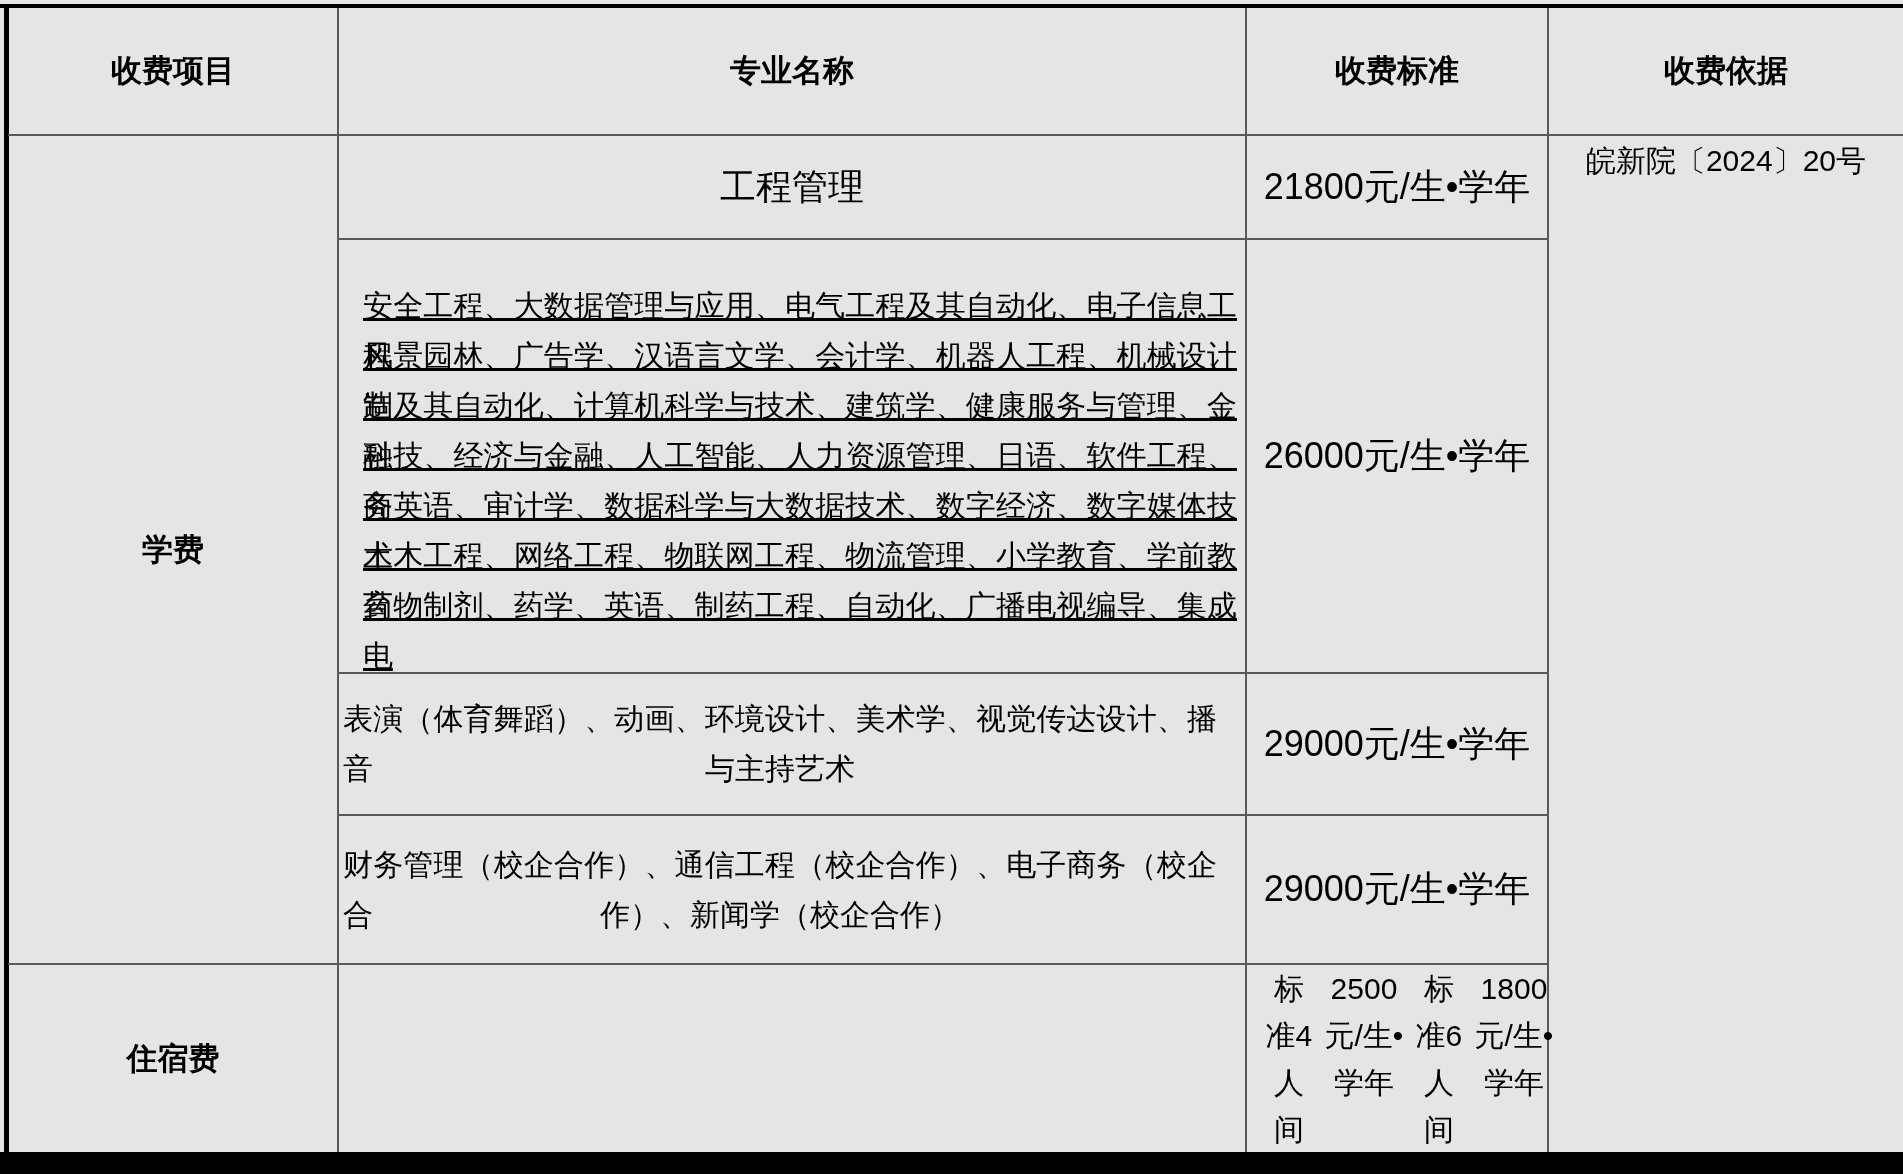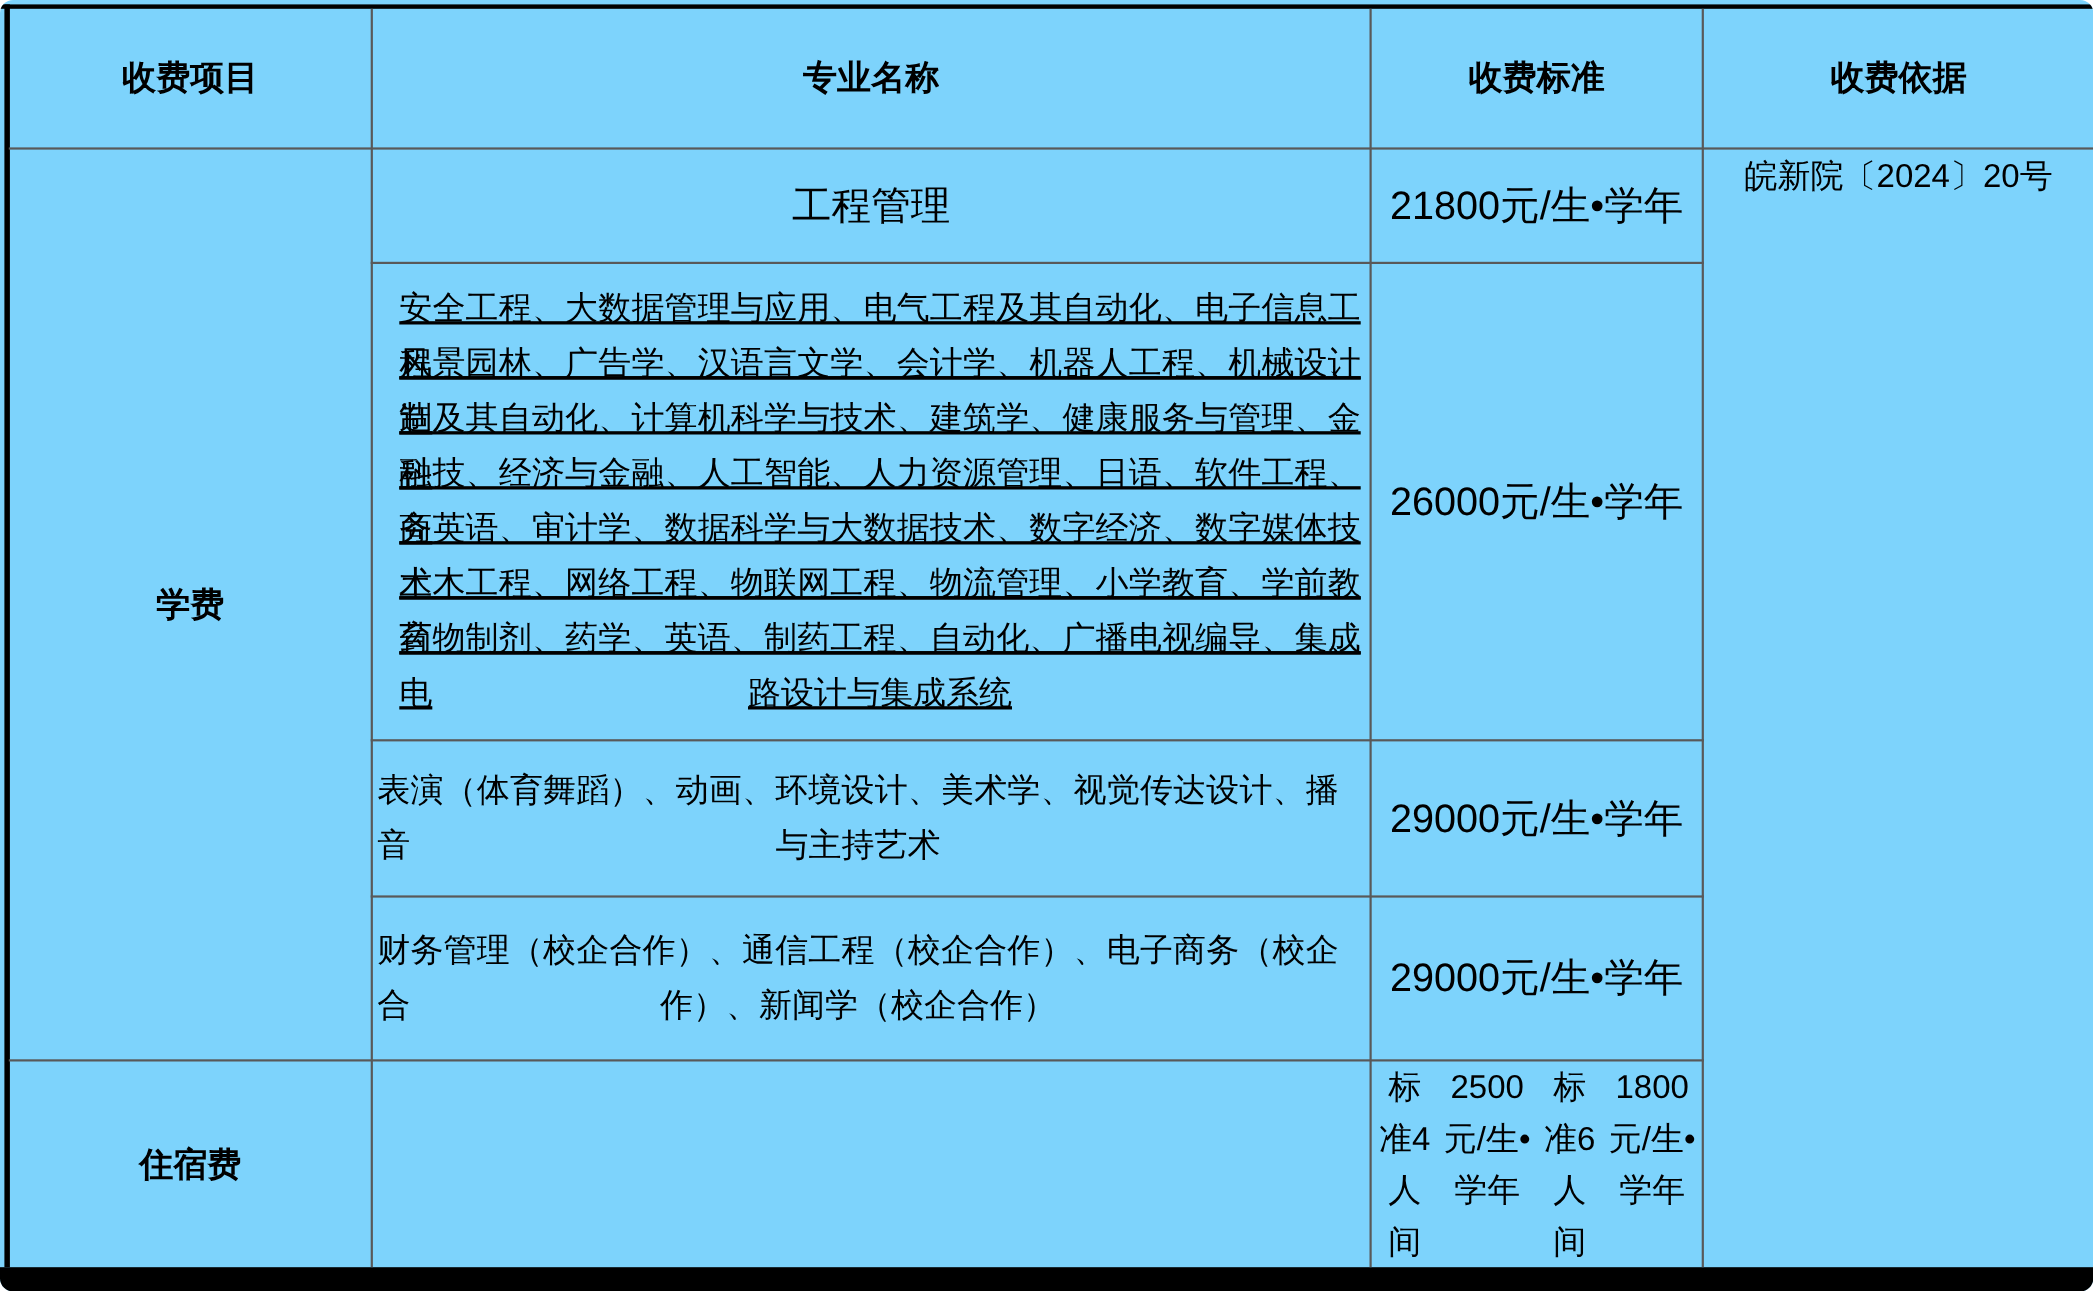--- a/index.html
+++ b/index.html
@@ -1,18 +1,18 @@
 <!DOCTYPE html>
 <html><head>
 <meta charset="utf-8">
 <style>
   html,body{margin:0;padding:0;background:#ffffff;}
   #canvas{
-    position:relative;width:1903px;height:1174px;background:#7dd3fc;
-    font-family:"Liberation Sans", sans-serif;color:#000000;overflow:hidden;border-radius:12px;
+    position:relative;width:1903px;height:1174px;background:#e5e5e5;
+    font-family:"Liberation Sans", sans-serif;color:#000000;overflow:hidden;
   }
   .vline,.hline{position:absolute;background:#595959;}
   .vline{width:2px;}
   .hline{height:2px;}
   .border{position:absolute;background:#000000;}
   .cell{
     position:absolute;display:flex;align-items:center;justify-content:center;
     text-align:center;font-size:36px;line-height:1.35;white-space:nowrap;
   }
   .bold{font-weight:700;font-size:31px;}
@@ -64,38 +64,37 @@
   <div class="cell" style="left:1247px;top:136px;width:300px;height:102px;">21800元/生•学年</div>
 
   <div class="txtblock" style="left:363px;top:240px;width:874px;height:432px;text-decoration:underline;">
     <span class="jline">安全工程、大数据管理与应用、电气工程及其自动化、电子信息工程、</span>
     <span class="jline">风景园林、广告学、汉语言文学、会计学、机器人工程、机械设计制</span>
     <span class="jline">造及其自动化、计算机科学与技术、建筑学、健康服务与管理、金融</span>
     <span class="jline">科技、经济与金融、人工智能、人力资源管理、日语、软件工程、商</span>
     <span class="jline">务英语、审计学、数据科学与大数据技术、数字经济、数字媒体技术、</span>
     <span class="jline">土木工程、网络工程、物联网工程、物流管理、小学教育、学前教育、</span>
     <span class="jline">药物制剂、药学、英语、制药工程、自动化、广播电视编导、集成电</span>
-    <span class="cline">路设计与集成系统</span>
   </div>
   <div class="cell" style="left:1247px;top:240px;width:300px;height:432px;">26000元/生•学年</div>
 
   <div class="txtblock" style="left:343px;top:674px;width:874px;height:140px;">
     <span class="jline">表演（体育舞蹈）、动画、环境设计、美术学、视觉传达设计、播音</span>
     <span class="cline">与主持艺术</span>
   </div>
   <div class="cell" style="left:1247px;top:674px;width:300px;height:140px;">29000元/生•学年</div>
 
   <div class="txtblock" style="left:343px;top:816px;width:874px;height:147px;">
     <span class="jline">财务管理（校企合作）、通信工程（校企合作）、电子商务（校企合</span>
     <span class="cline">作）、新闻学（校企合作）</span>
   </div>
   <div class="cell" style="left:1247px;top:816px;width:300px;height:147px;">29000元/生•学年</div>
 
   <div class="cell" style="left:339px;top:965px;width:906px;height:187px;"></div>
-  <div class="stack" style="left:1247px;top:965px;width:300px;height:187px;">
+  <div class="stack" style="left:1247px;top:965px;width:300px;height:187px;padding-left:12px;">
     <span class="ln47">标准4人间</span>
     <span class="ln47">2500元/生•学年</span>
     <span class="ln47">标准6人间</span>
     <span class="ln47">1800元/生•学年</span>
   </div>
 
   <div class="stack" style="left:1549px;top:136px;width:354px;height:1016px;">
     <span class="ln50">皖新院</span>
     <span class="ln50">〔2024〕</span>
     <span class="ln50">20号</span>

